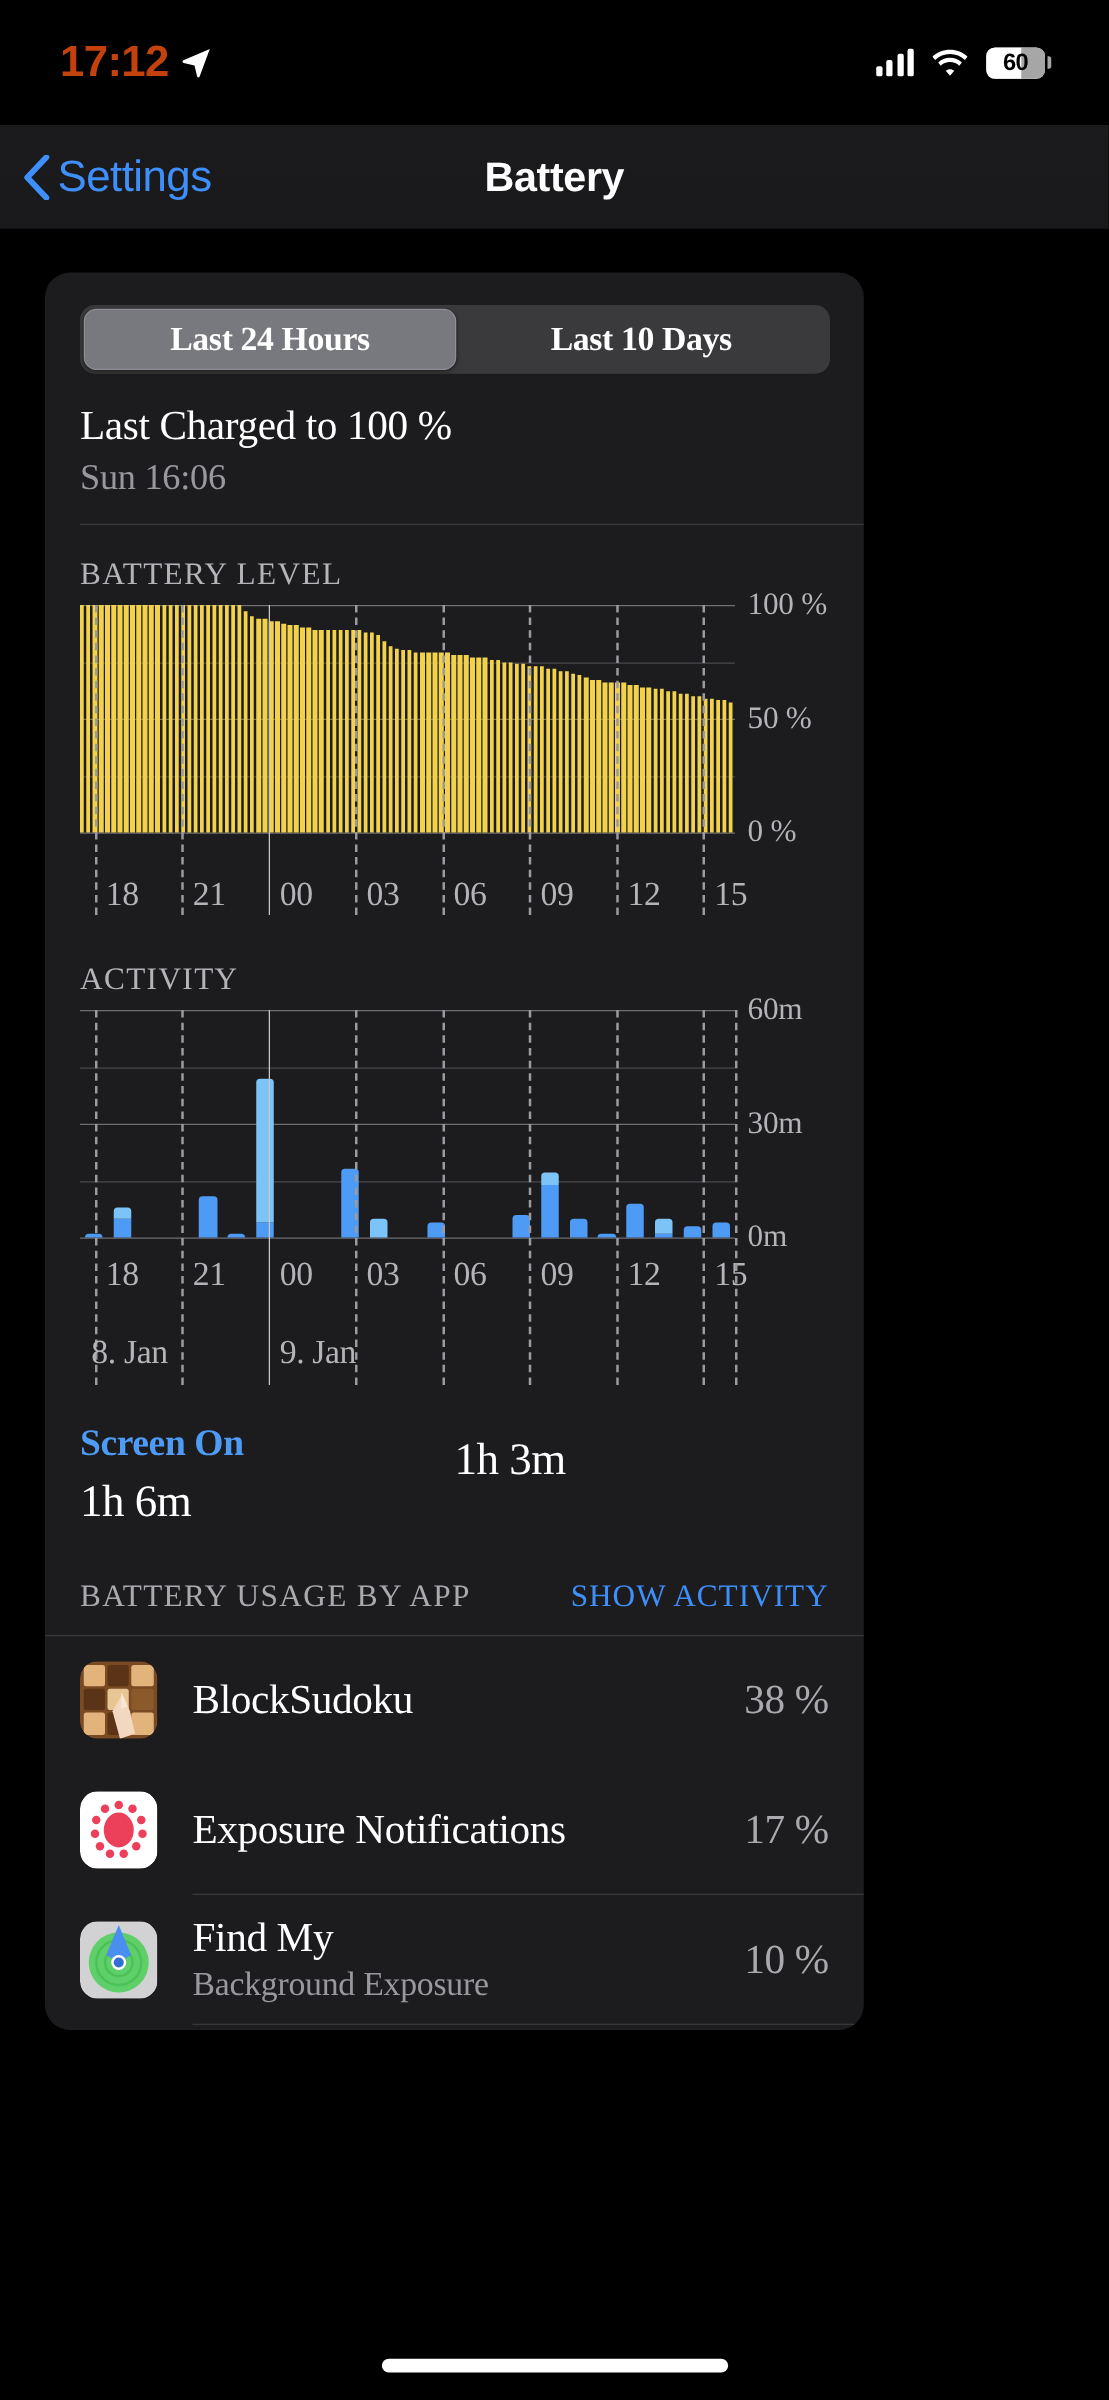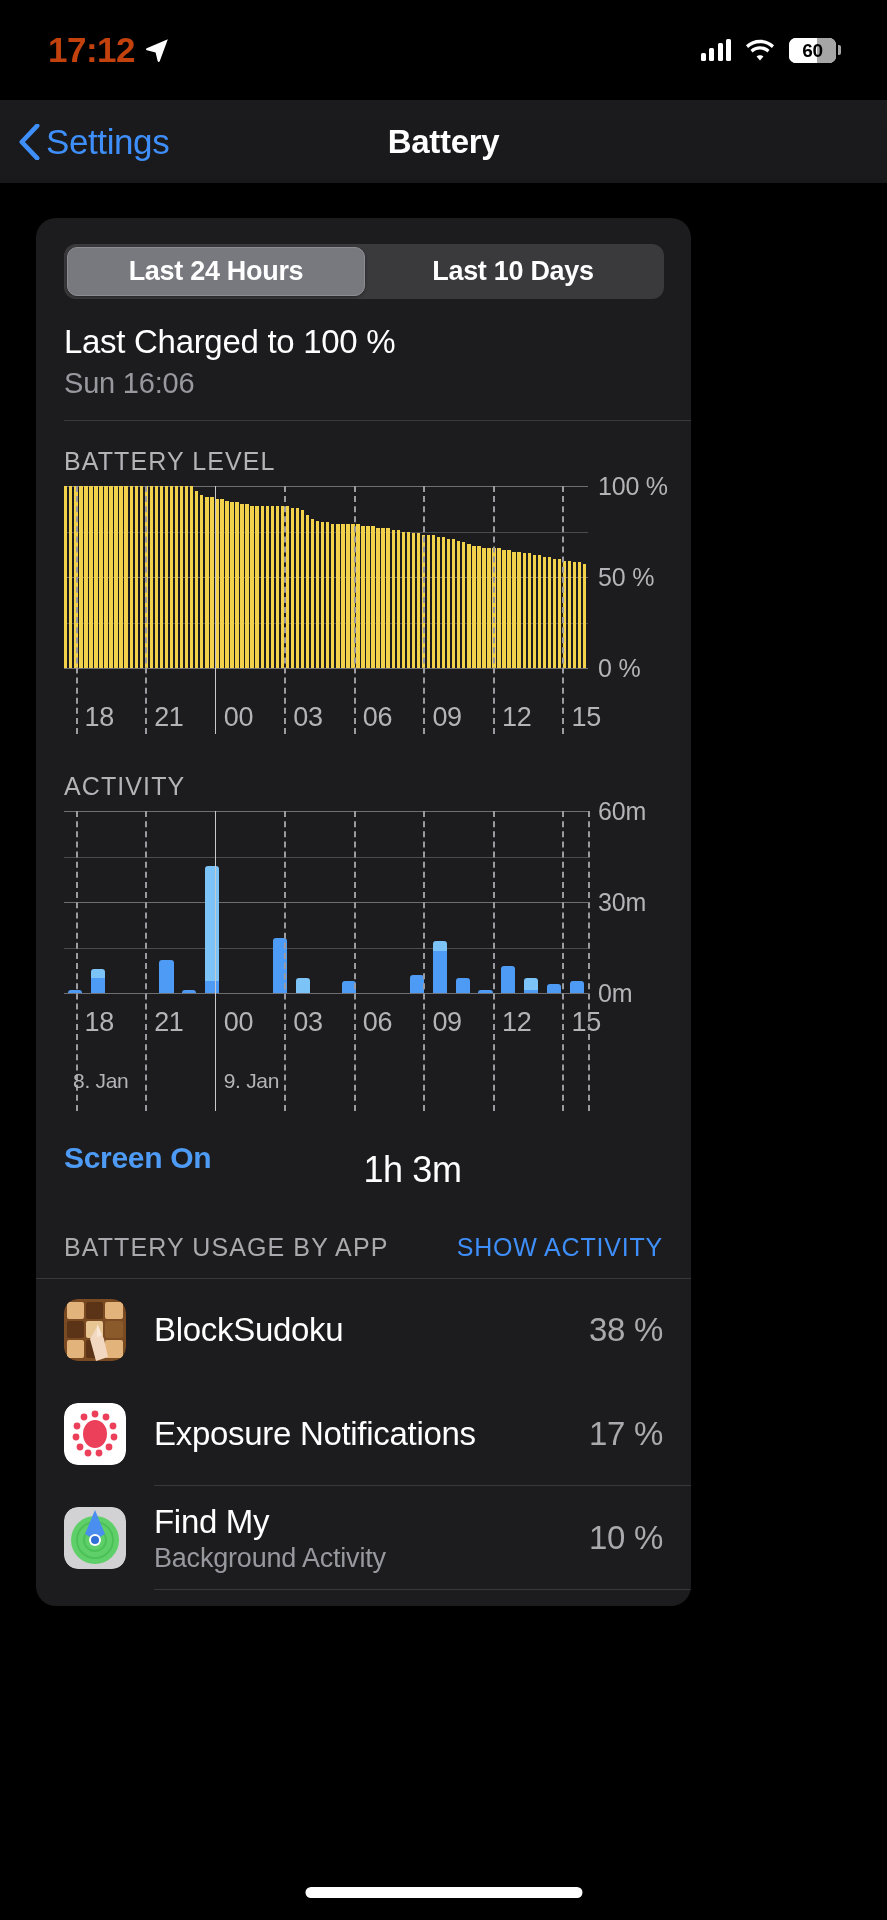--- a/index.html
+++ b/index.html
@@ -60,22 +60,23 @@
   .nav-back span{ font-size:35px; letter-spacing:-0.4px; }
   .nav-title{
     width:100%; text-align:center; color:#fff;
     font-size:33px; font-weight:700; letter-spacing:-0.3px;
   }
   .nav-sep{ position:absolute; left:0; top:183px; width:887px; height:1px; background:#000; }
 
   
   .card{
     position:absolute; left:36px; top:218px; width:655px;
-    background:#1c1c1e; border-radius:20px; padding:0 0 16px 0;
+    background:#1c1c1e; border-radius:20px; padding:0 0 4px 0;
     overflow:hidden;
+    font-family:Liberation Serif, serif;
   }
   .card-pad{ padding:26px 28px 0 28px; }
 
   
   .segmented{
     width:600px; height:55px; background:#3a3a3c; border-radius:12px;
     display:flex; padding:3px; position:relative;
   }
   .seg{
     flex:1; display:flex; align-items:center; justify-content:center;
@@ -102,21 +103,21 @@
   .plotwrap{ position:relative; }
   .ylab{
     position:absolute; font-size:25px; color:#b3b3b8;
     letter-spacing:-0.2px; white-space:nowrap;
   }
   .xlab{
     position:absolute; font-size:27px; color:#b3b3b8;
     letter-spacing:-0.3px; white-space:nowrap;
   }
   .daylab{
-    position:absolute; font-size:21px; color:#b3b3b8;
+    position:absolute; font-size:27px; color:#b3b3b8;
     letter-spacing:-0.3px; white-space:nowrap;text-align:right;
   }
   .gline{ position:absolute; background:#5b5b60; height:1px; left:0; }
   .vdash{ position:absolute; width:0; border-left:2px dashed #8e8e93; }
   .vsolid{ position:absolute; width:1.5px; background:#c7c7cc; }
   .bar{ position:absolute; bottom:0; }
 
   
   .screens{ display:flex; padding:30px 28px 0 28px; }
   .scol{ width:300px; }
@@ -399,20 +400,21 @@
           <div class="daylab" style="left: 159.708px; top: 258px;">9. Jan</div>
           <div class="ylab" style="left: 534px; top: -14px;">60m</div>
           <div class="ylab" style="left: 534px; top: 77px;">30m</div>
           <div class="ylab" style="left: 534px; top: 168px;">0m</div>
         </div>
     </div>
 
     <div class="screens">
       <div class="scol">
         <h4 class="on-color">Screen On</h4>
+        <div class="val">1h 6m</div>
       </div>
       <div class="scol">
         <div class="val">1h 3m</div>
       </div>
     </div>
 
     <div class="usage-head">
       <span class="l">BATTERY USAGE BY APP</span>
       <span class="r">SHOW ACTIVITY</span>
     </div>
@@ -469,21 +471,21 @@
               <rect width="62" height="62" rx="14" fill="#d2d2d4"></rect>
               <circle cx="31" cy="33" r="24" fill="#5fd069"></circle>
               <circle cx="31" cy="33" r="18" fill="none" stroke="#4cc158" stroke-width="2"></circle>
               <circle cx="31" cy="33" r="11" fill="none" stroke="#4cc158" stroke-width="2"></circle>
               <path d="M31 3 L41 27 L31 33 L21 27 Z" fill="#4a8ef0"></path>
               <circle cx="31" cy="33" r="6" fill="#ffffff"></circle>
               <circle cx="31" cy="33" r="4" fill="#2f6fd6"></circle>
             </svg></div>
           <div class="app-name-wrap">
             <div class="app-name">Find My</div>
-            <div class="app-sub">Background Activity</div>
+            <div class="app-sub">Background Exposure</div>
           </div>
           <div class="app-pct">10 %</div>
         </div>
       </div>
   </div>
 
   <div class="home-ind"></div>
 </div>
 
 </body></html>

